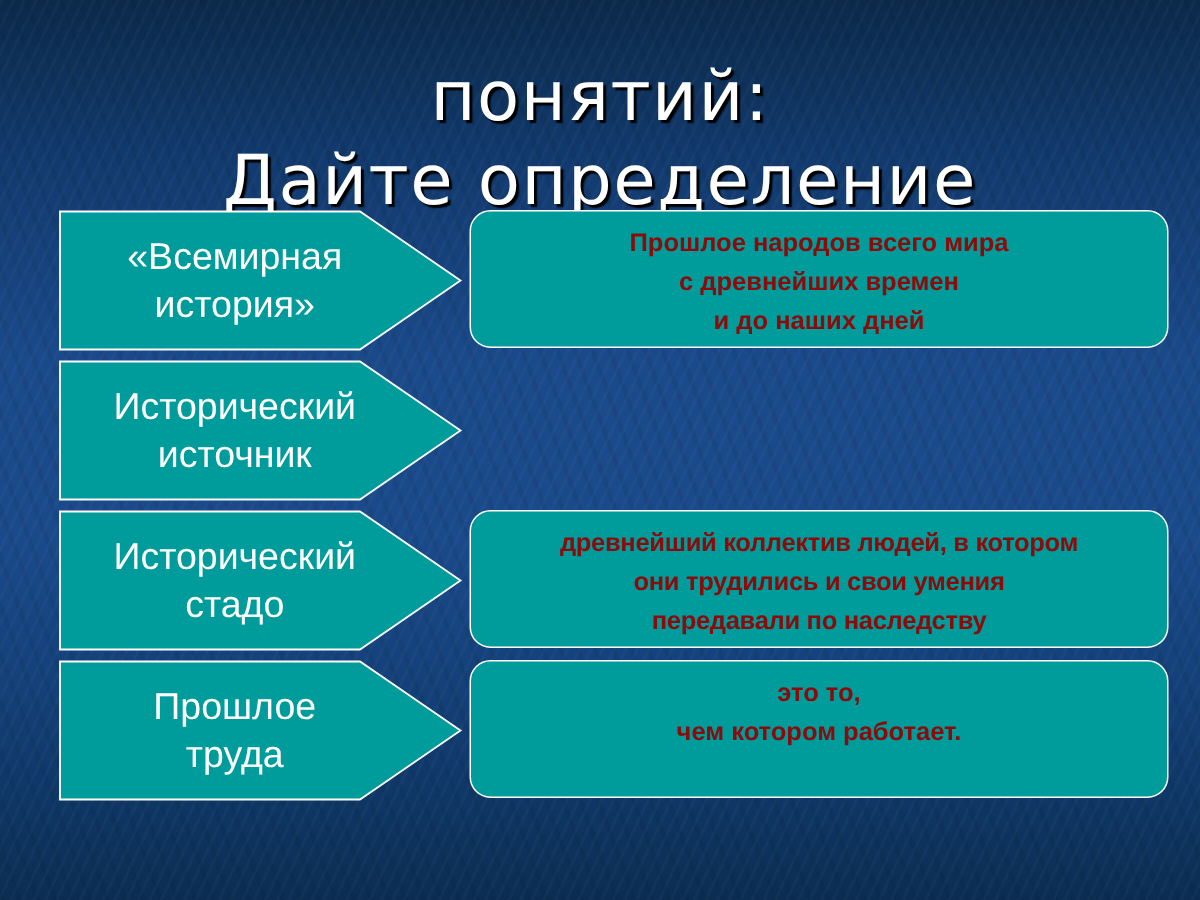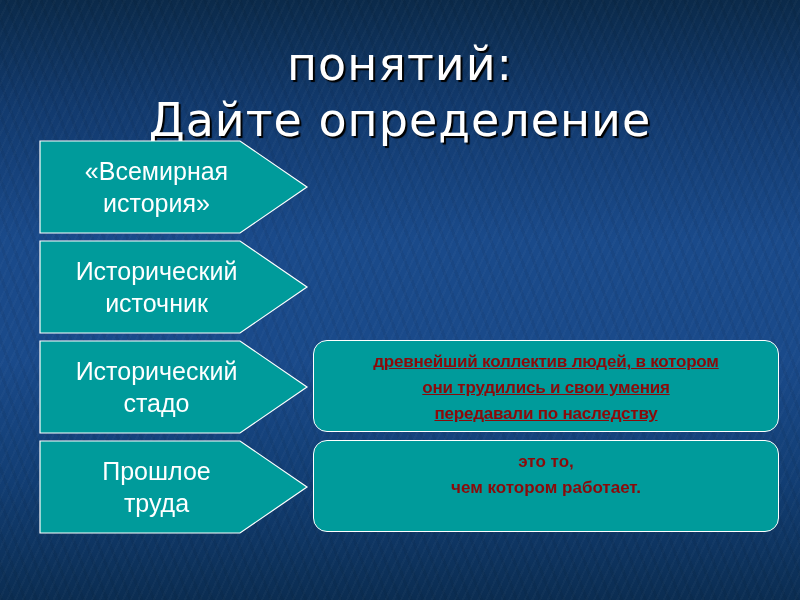--- a/index.html
+++ b/index.html
@@ -85,37 +85,42 @@
     .def-text {
       margin-top: 8px;
       color: #8b0a0a;
       font-family: "Liberation Sans", sans-serif;
       font-weight: bold;
       font-size: 17px;
       line-height: 26px;
       text-align: center;
       white-space: pre-line;
     }
-    .def-text.tight { letter-spacing: -0.2px; text-decoration: underline; }
+    .def-text.tight { letter-spacing: -0.2px; }
   </style>
 </head>
 <body>
 
 <div class="title">
   <span>понятий:</span>
   <span>Дайте определение</span>
 </div>
 
 <div class="row" style="top:140px;">
   <div class="arrow">
     <svg width="270" height="94" viewBox="0 0 270 94">
       <polygon points="1,1 201,1 268,47 201,93 1,93" fill="#009b9b" stroke="#ffffff" stroke-width="1.2"></polygon>
     </svg>
     <div class="arrow-label">«Всемирная
 история»</div>
+  </div>
+  <div class="def-box">
+    <div class="def-text">Прошлое народов всего мира
+с древнейших времен
+и до наших дней</div>
   </div>
 </div>
 
 <div class="row" style="top:240px;">
   <div class="arrow">
     <svg width="270" height="94" viewBox="0 0 270 94">
       <polygon points="1,1 201,1 268,47 201,93 1,93" fill="#009b9b" stroke="#ffffff" stroke-width="1.2"></polygon>
     </svg>
     <div class="arrow-label">Исторический
 источник</div>

